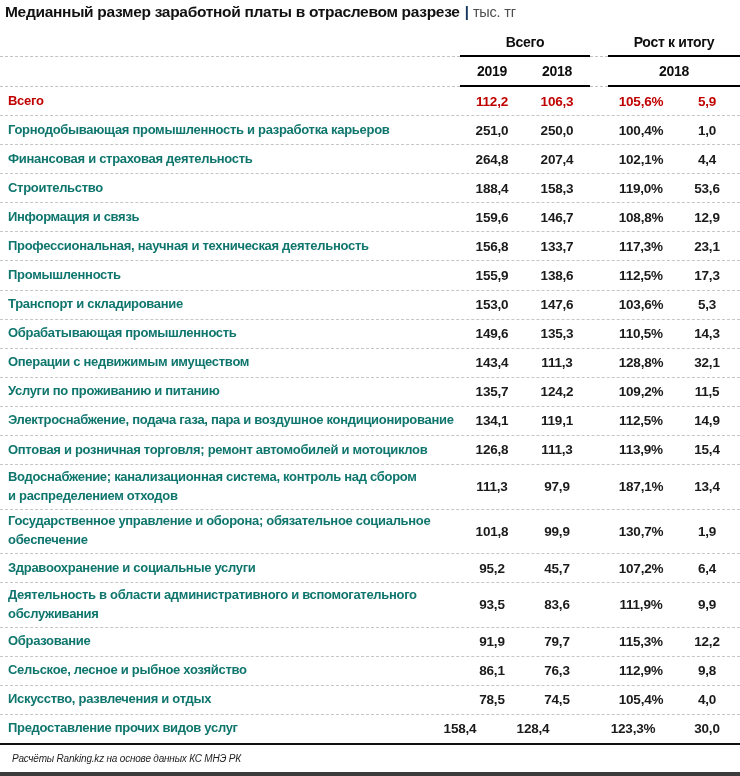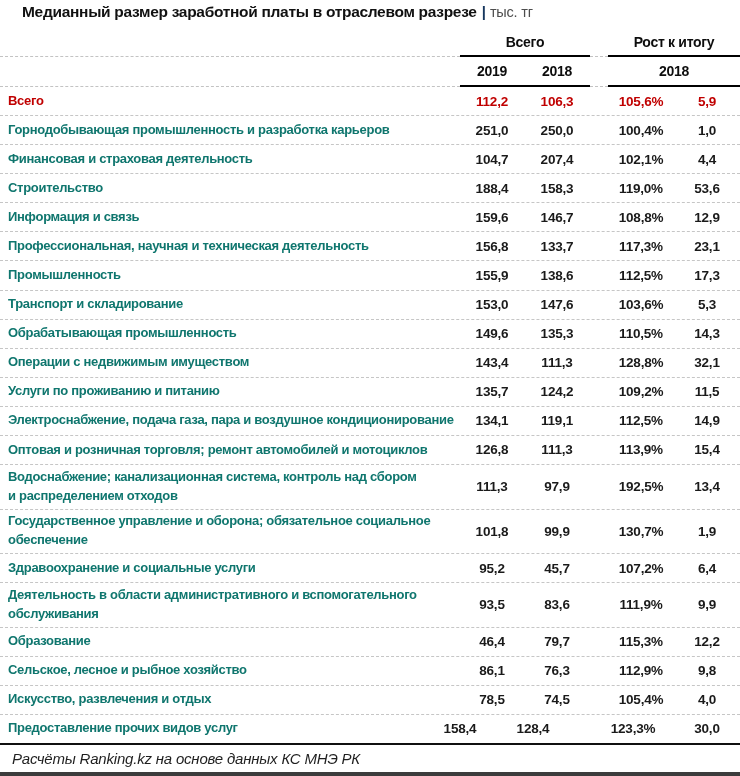--- a/index.html
+++ b/index.html
@@ -3,21 +3,21 @@
 <meta charset="utf-8">
 <style>
   html,body { margin:0; padding:0; background:#fff; }
   .sheet {
     width:740px; height:776px; background:#ffffff; overflow:hidden;
     font-family:"Liberation Sans", sans-serif; color:#1a1a1a;
     display:flex; flex-direction:column; box-sizing:border-box;
   }
 
   
-  .title-bar { height:28px; flex:0 0 28px; padding:3px 0 0 22px; box-sizing:border-box; white-space:nowrap; }
+  .title-bar { height:28px; flex:0 0 28px; padding:3px 0 0 5px; box-sizing:border-box; white-space:nowrap; }
   .title-main { font-weight:bold; font-size:15.5px; color:#111; letter-spacing:-0.3px; }
   .title-sep  { font-weight:bold; font-size:15px; color:#17375e; margin:0 4px 0 5px; }
   .title-unit { font-size:14.5px; color:#4d4d4d; letter-spacing:-0.2px; }
 
   
   .grid { display:grid; grid-template-columns: 1fr 64px 66px 18px 66px 66px; }
   .cell { align-self:stretch; display:flex; align-items:center; justify-content:center; box-sizing:border-box; }
 
   
   .hrowA { flex:0 0 29px; height:29px; }
@@ -37,21 +37,21 @@
     padding:2px 6px 2px 8px; font-weight:bold; font-size:13px;
     letter-spacing:-0.3px; line-height:1.45; white-space:pre-line; color:#0f766e;
   }
   .row .num { font-weight:bold; font-size:13.5px; letter-spacing:-0.2px; color:#1a1a1a; }
   .rows .row:first-child .name, .rows .row:first-child .num { color:#c00000; }
 
   
   .footer {
     flex:0 0 29px; height:29px; border-top:2px solid #101010; box-sizing:border-box;
     display:flex; align-items:center; padding-left:12px;
-    font-style:italic; font-size:15px; color:#1f1f1f; letter-spacing:-0.2px;
+    font-style:italic; font-size:10px; color:#1f1f1f; letter-spacing:-0.2px;
   }
   .bottom-bar { flex:0 0 4px; height:4px; background:#3c3c3c; }
 </style>
 </head>
 <body>
 
 <div class="sheet">
 
   <div class="title-bar">
     <span class="title-main">Медианный размер заработной платы в отраслевом разрезе</span><span class="title-sep">|</span><span class="title-unit">тыс. тг</span>
@@ -86,21 +86,21 @@
       <div class="cell name">Горнодобывающая промышленность и разработка карьеров</div>
       <div class="cell num">251,0</div>
       <div class="cell num">250,0</div>
       <div class="cell"></div>
       <div class="cell num">100,4%</div>
       <div class="cell num">1,0</div>
     </div>
 
     <div class="row grid">
       <div class="cell name">Финансовая и страховая деятельность</div>
-      <div class="cell num">104,7</div>
+      <div class="cell num">264,8</div>
       <div class="cell num">207,4</div>
       <div class="cell"></div>
       <div class="cell num">102,1%</div>
       <div class="cell num">4,4</div>
     </div>
 
     <div class="row grid">
       <div class="cell name">Строительство</div>
       <div class="cell num">188,4</div>
       <div class="cell num">158,3</div>
@@ -189,21 +189,21 @@
       <div class="cell num">113,9%</div>
       <div class="cell num">15,4</div>
     </div>
 
     <div class="row grid tall">
       <div class="cell name">Водоснабжение; канализационная система, контроль над сбором
 и распределением отходов</div>
       <div class="cell num">111,3</div>
       <div class="cell num">97,9</div>
       <div class="cell"></div>
-      <div class="cell num">192,5%</div>
+      <div class="cell num">187,1%</div>
       <div class="cell num">13,4</div>
     </div>
 
     <div class="row grid tall">
       <div class="cell name">Государственное управление и оборона; обязательное социальное
 обеспечение</div>
       <div class="cell num">101,8</div>
       <div class="cell num">99,9</div>
       <div class="cell"></div>
       <div class="cell num">130,7%</div>
@@ -224,21 +224,21 @@
 обслуживания</div>
       <div class="cell num">93,5</div>
       <div class="cell num">83,6</div>
       <div class="cell"></div>
       <div class="cell num">111,9%</div>
       <div class="cell num">9,9</div>
     </div>
 
     <div class="row grid">
       <div class="cell name">Образование</div>
-      <div class="cell num">46,4</div>
+      <div class="cell num">91,9</div>
       <div class="cell num">79,7</div>
       <div class="cell"></div>
       <div class="cell num">115,3%</div>
       <div class="cell num">12,2</div>
     </div>
 
     <div class="row grid">
       <div class="cell name">Сельское, лесное и рыбное хозяйство</div>
       <div class="cell num">86,1</div>
       <div class="cell num">76,3</div>

